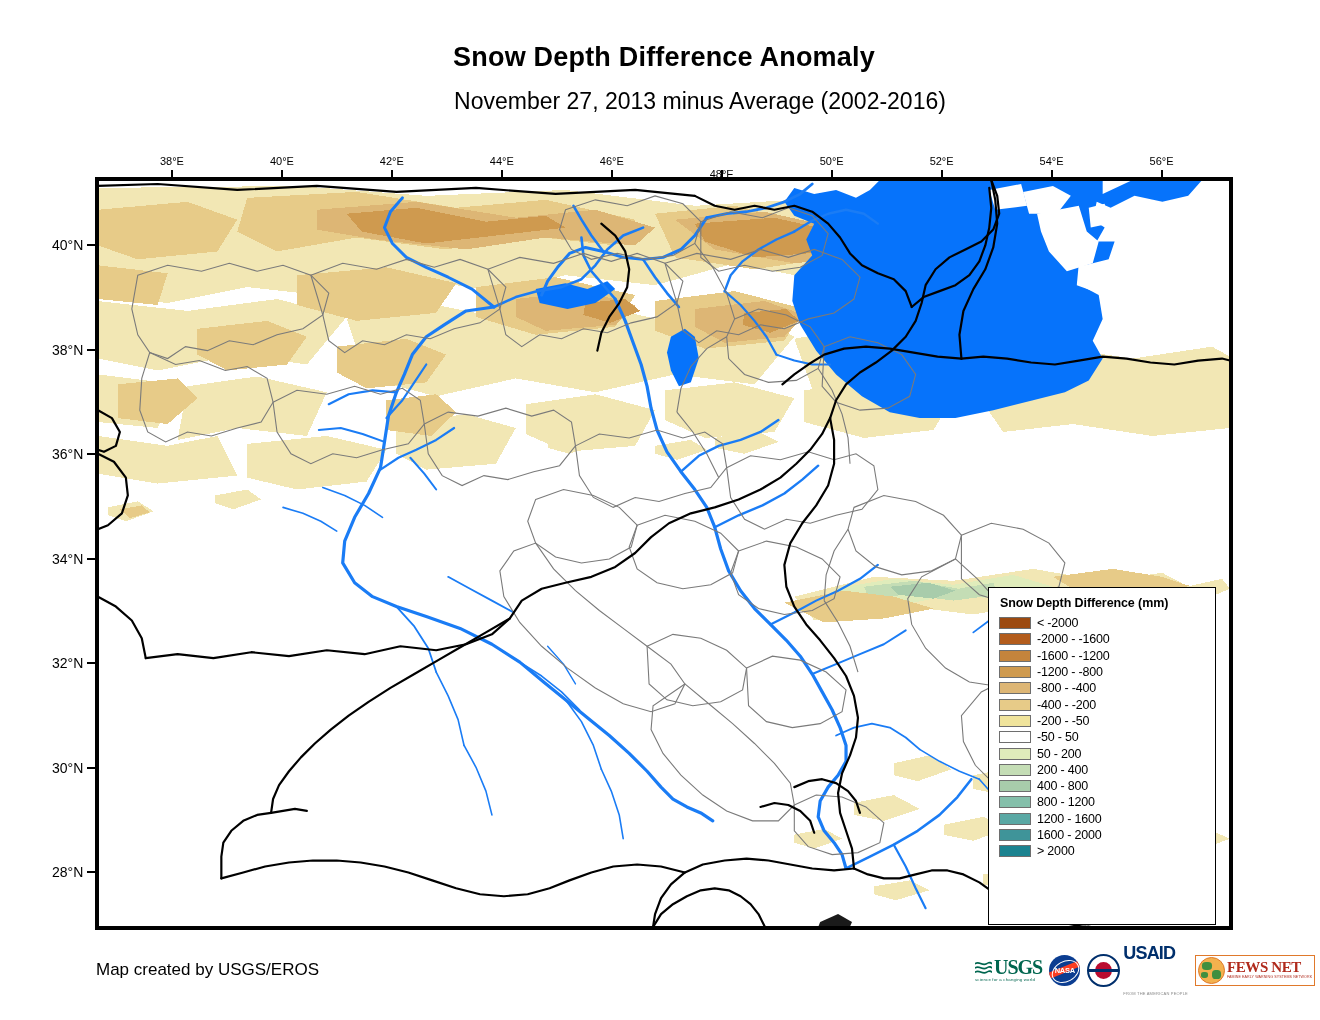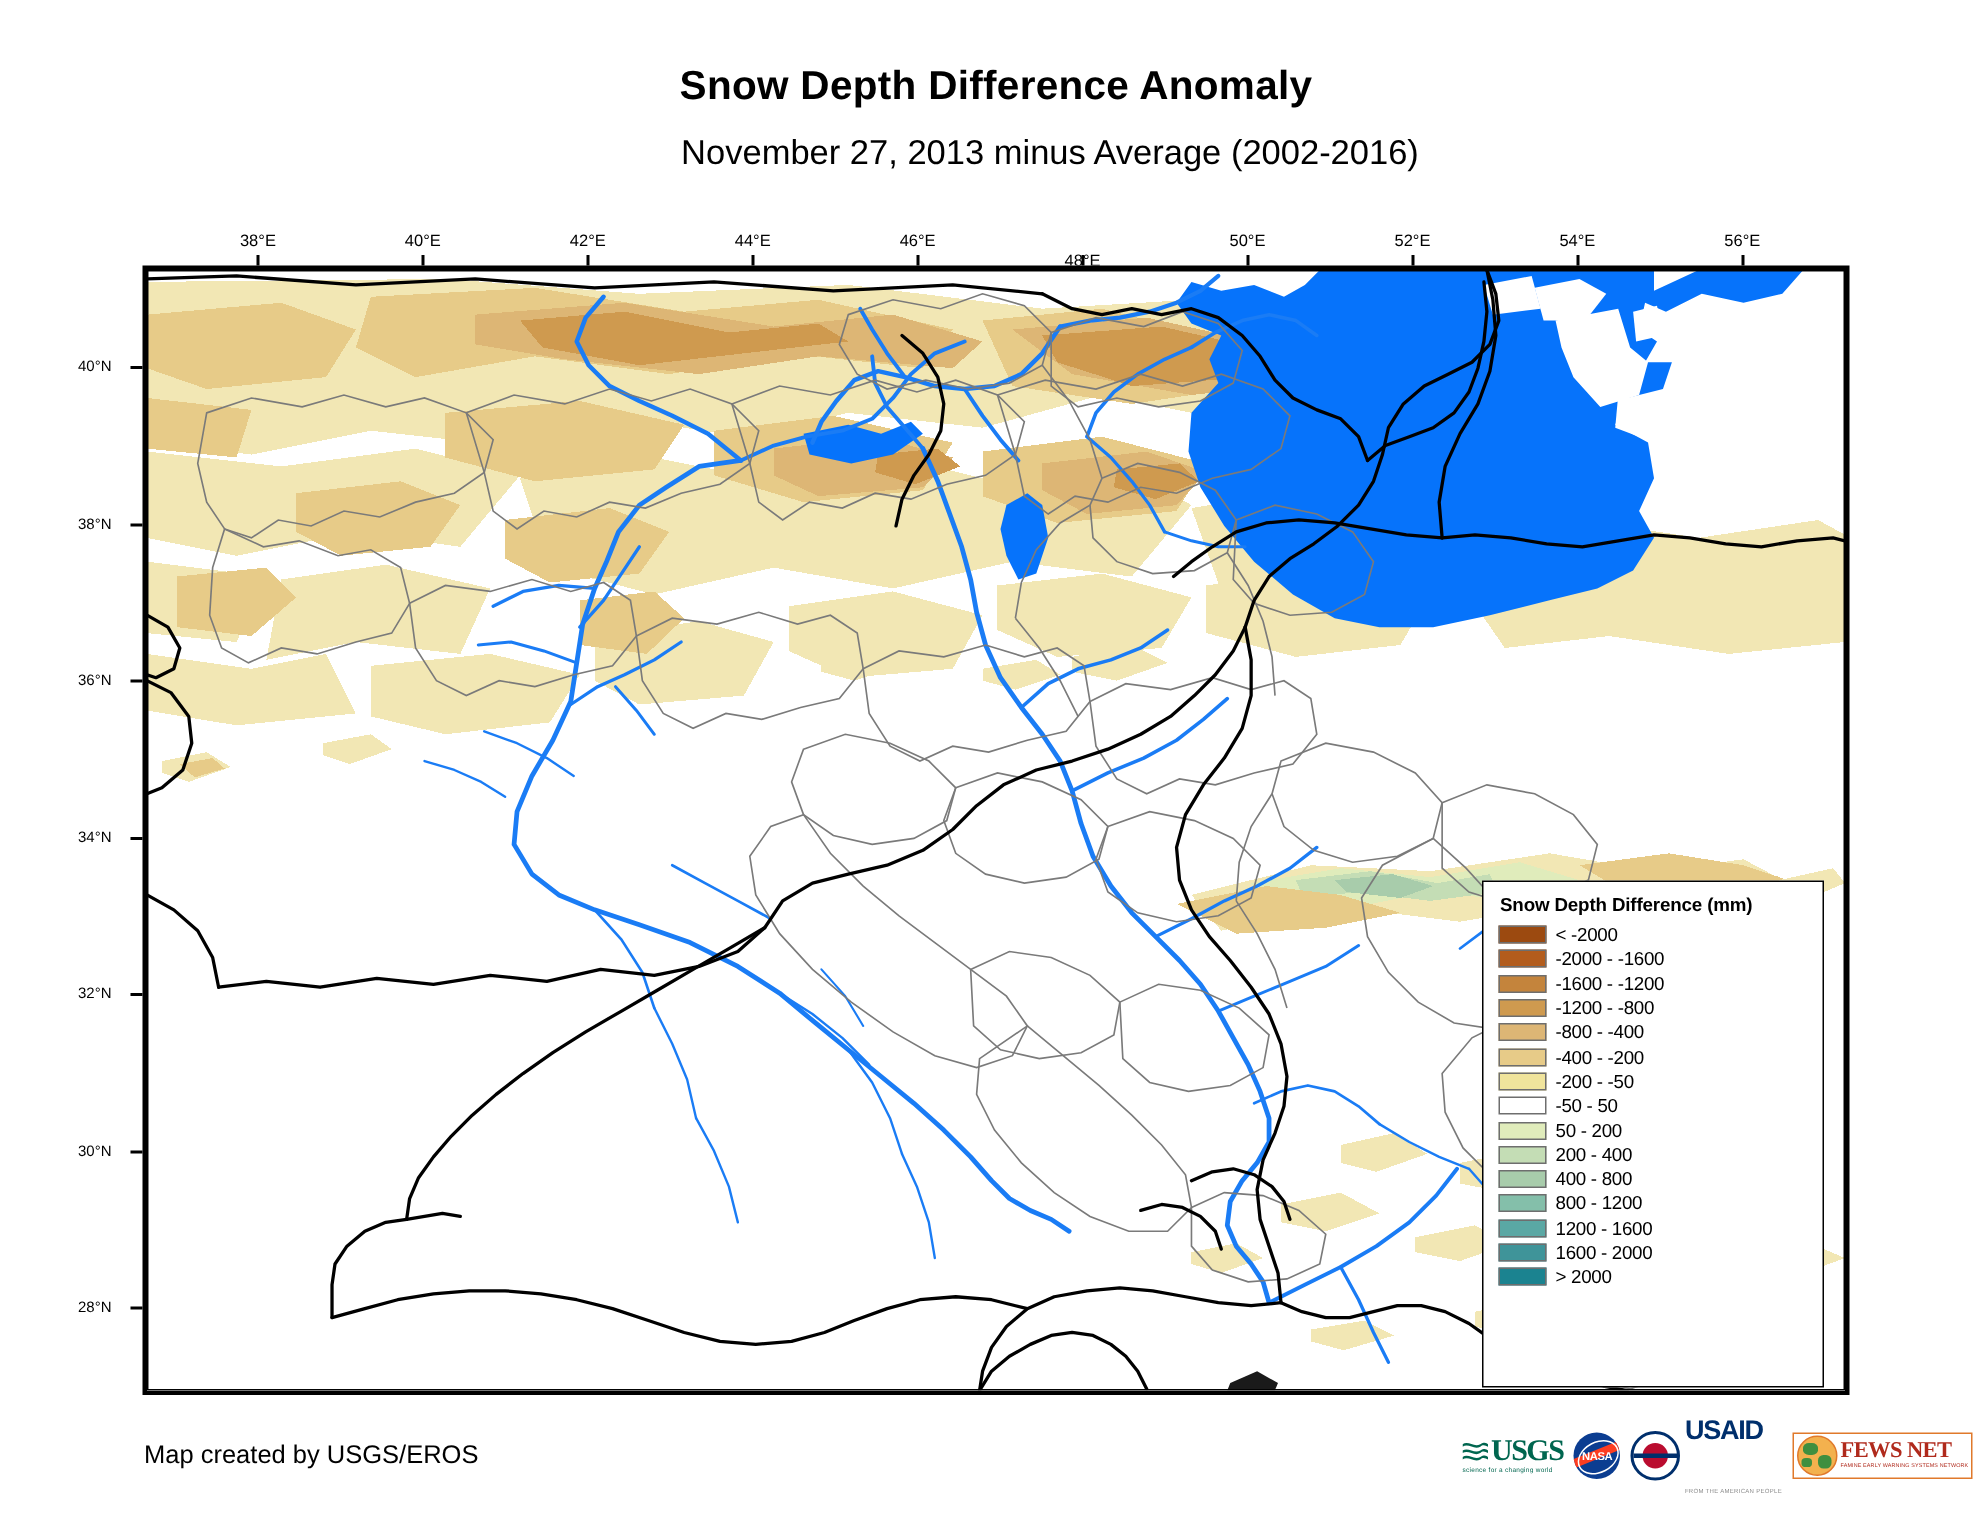--- a/index.html
+++ b/index.html
@@ -24,21 +24,21 @@
     overflow:hidden;
   }
   #mapsvg{position:absolute;left:0;top:0;width:100%;height:100%;display:block;}
 
   
   .lonlab{
     position:absolute;font-size:11px;color:#000;transform:translateX(-50%);
     white-space:nowrap;
   }
   .latlab{
-    position:absolute;font-size:10px;color:#000;transform:translateY(-50%);
+    position:absolute;font-size:14px;color:#000;transform:translateY(-50%);
     white-space:nowrap;text-align:right;
   }
   .tick-top{position:absolute;width:2px;background:#000;}
   .tick-left{position:absolute;height:2px;background:#000;}
 
   
   #legend{
     position:absolute;left:988px;top:587px;width:228px;height:338px;
     background:#ffffff;border:1px solid #000;box-sizing:border-box;
     padding:8px 10px 6px 10px;

